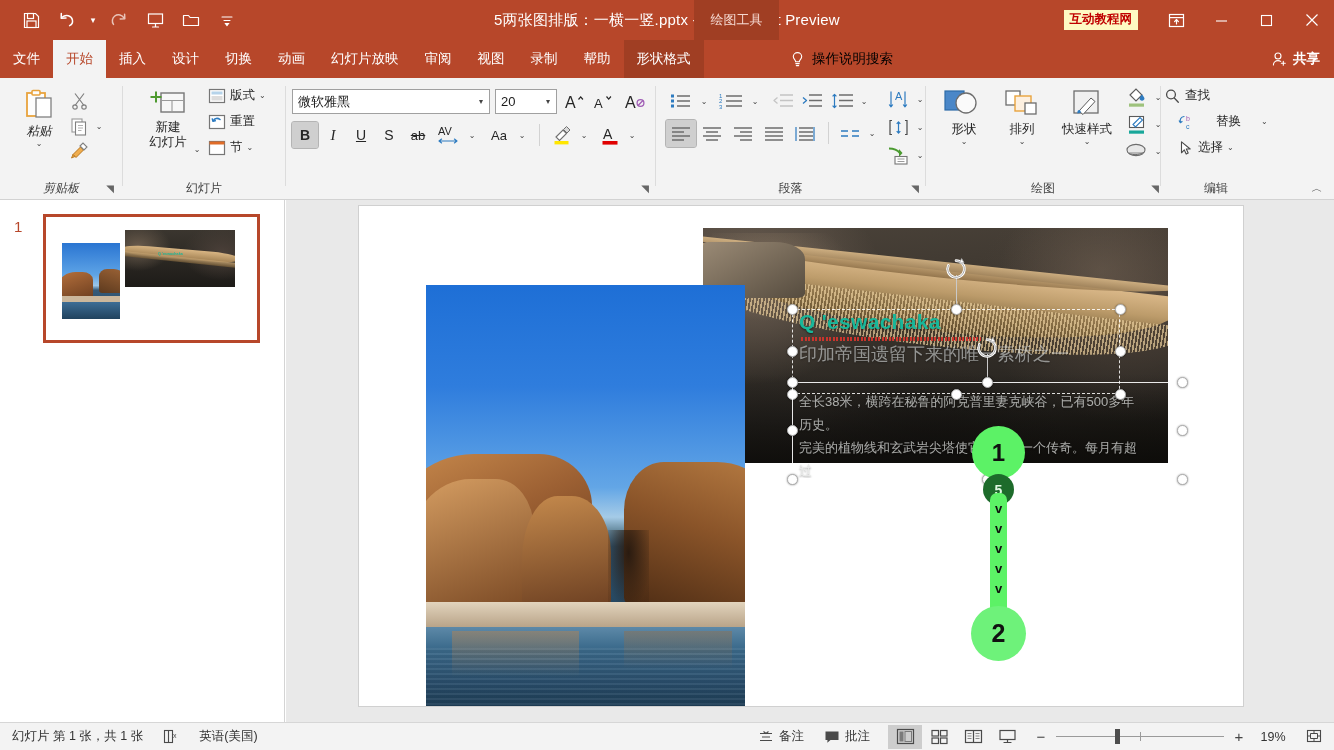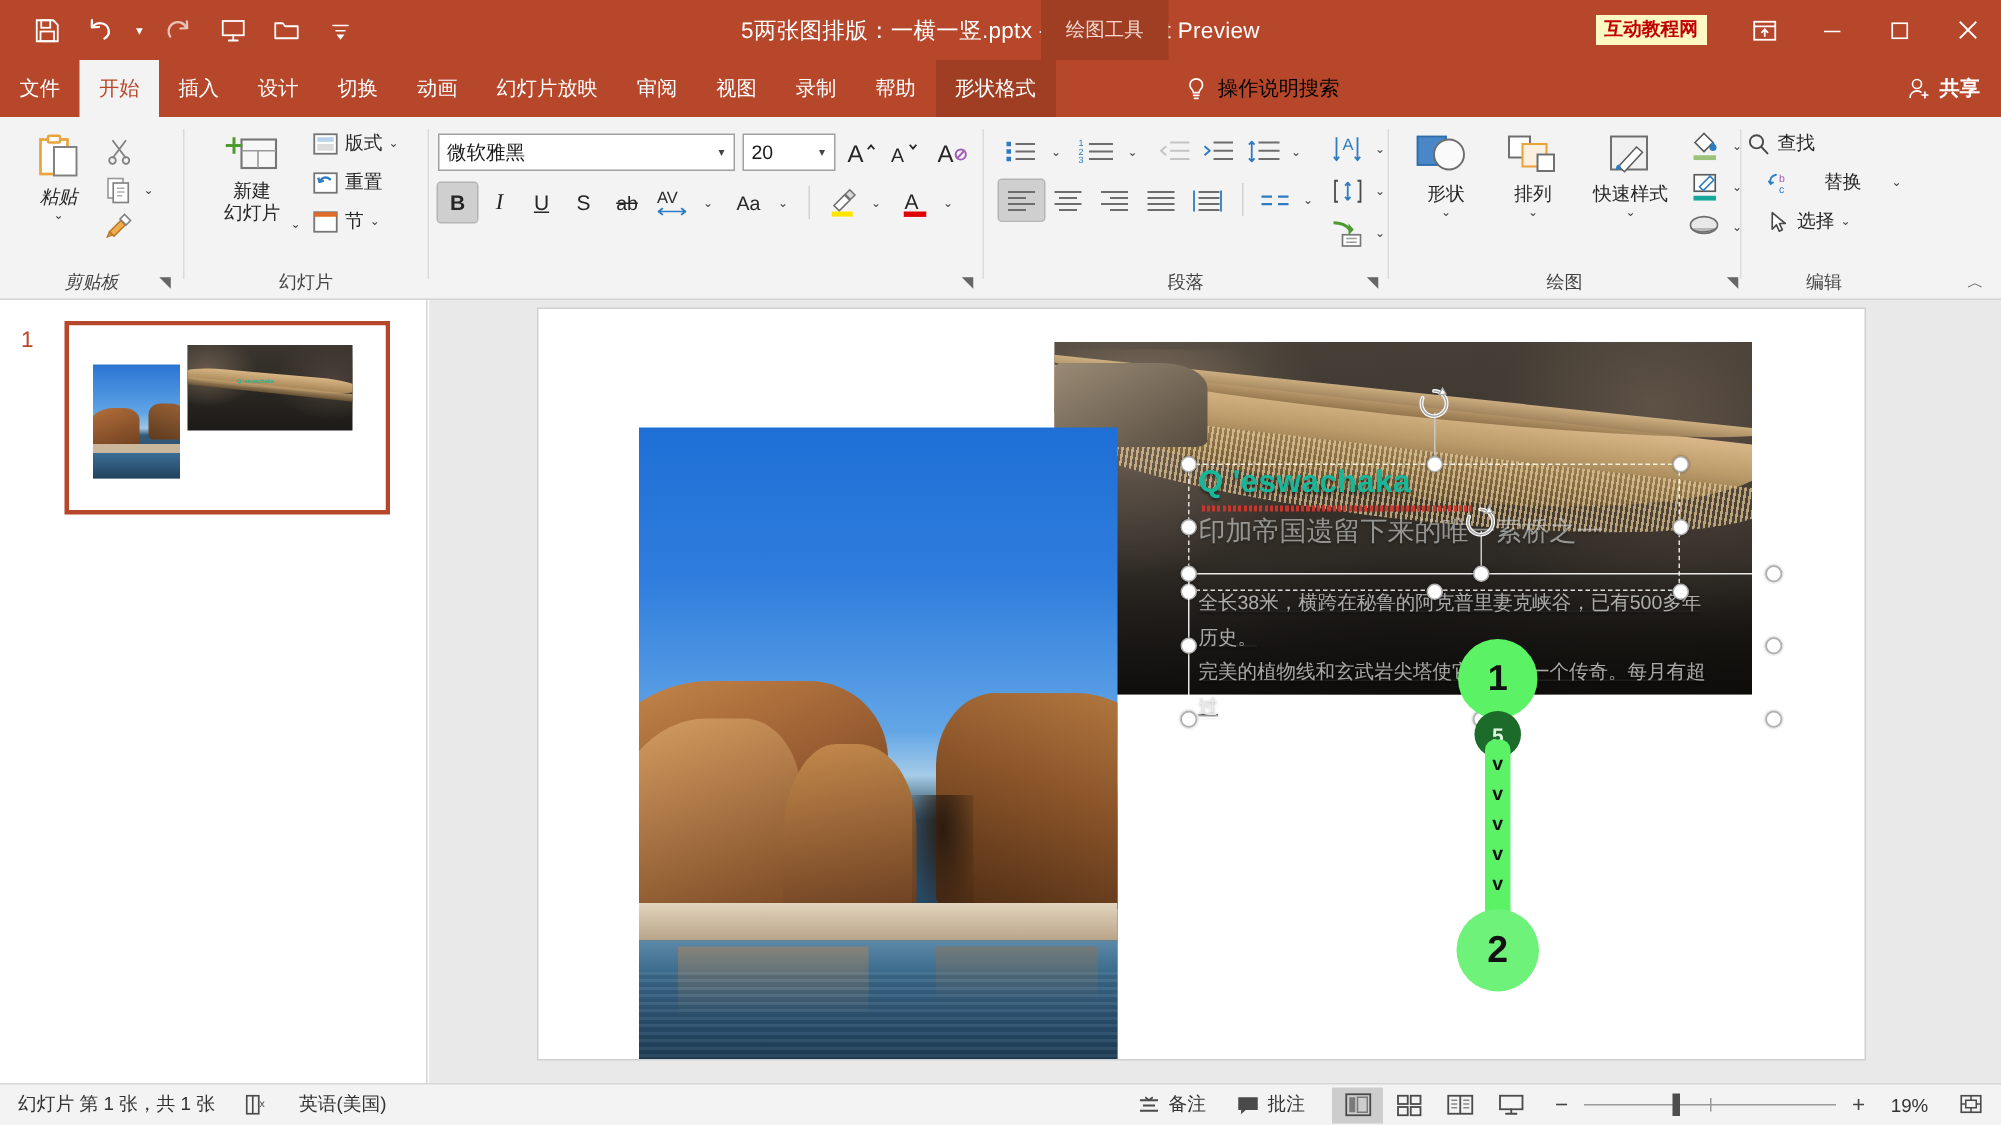--- a/index.html
+++ b/index.html
@@ -820,21 +820,21 @@
         <div class="txtbox" style="left:440px; top:103px; width:340px; height:62px;">
           <div class="tb-title" style="font-size:21px; color:#18b79a; line-height:26px;
                text-shadow:0 1px 2px rgba(0,0,0,.55);">Q 'eswachaka</div>
           <div style="position:absolute; left:2px; top:28px; width:180px; height:4px;
                       background:repeating-linear-gradient(90deg,#d0342c 0 2px, transparent 2px 3.5px);
                       opacity:.95;"></div>
           <div class="tb-sub" style="position:absolute; left:0; top:32px; font-size:18px; color:#cfd3d4;
                line-height:26px; opacity:.62; text-shadow:0 1px 2px rgba(0,0,0,.5);">印加帝国遗留下来的唯一索桥之一</div>
         </div>
 
-        <div class="txtbox" style="left:440px; top:184px; width:348px;text-decoration:underline;">
+        <div class="txtbox" style="left:440px; top:184px; width:348px;">
           <div style="font-size:13px; line-height:23px; color:#e2e4e2; opacity:.72; text-shadow:0 1px 2px rgba(0,0,0,.55);">全长38米，横跨在秘鲁的阿克普里妻克峡谷，已有500多年历史。</div>
           <div style="font-size:13px; line-height:23px; color:#e2e4e2; opacity:.72; text-shadow:0 1px 2px rgba(0,0,0,.55);">完美的植物线和玄武岩尖塔使它成为了一个传奇。每月有超过</div>
         </div>
 
         <div class="selbox" style="left:433px; top:103px; width:328px; height:85px;">
           <div style="position:absolute; inset:0; border:1px dashed rgba(255,255,255,.85);"></div>
           <div class="rstem" style="left:164px; top:-34px; height:34px;"></div>
           <div class="rot" style="left:164px; top:-40px;">
             <svg width="26" height="26" viewBox="0 0 26 26">
               <path d="M13 4.6A8.4 8.4 0 1 1 5.4 9.4" fill="none" stroke="#fff" stroke-width="2.6" stroke-linecap="round"></path>

